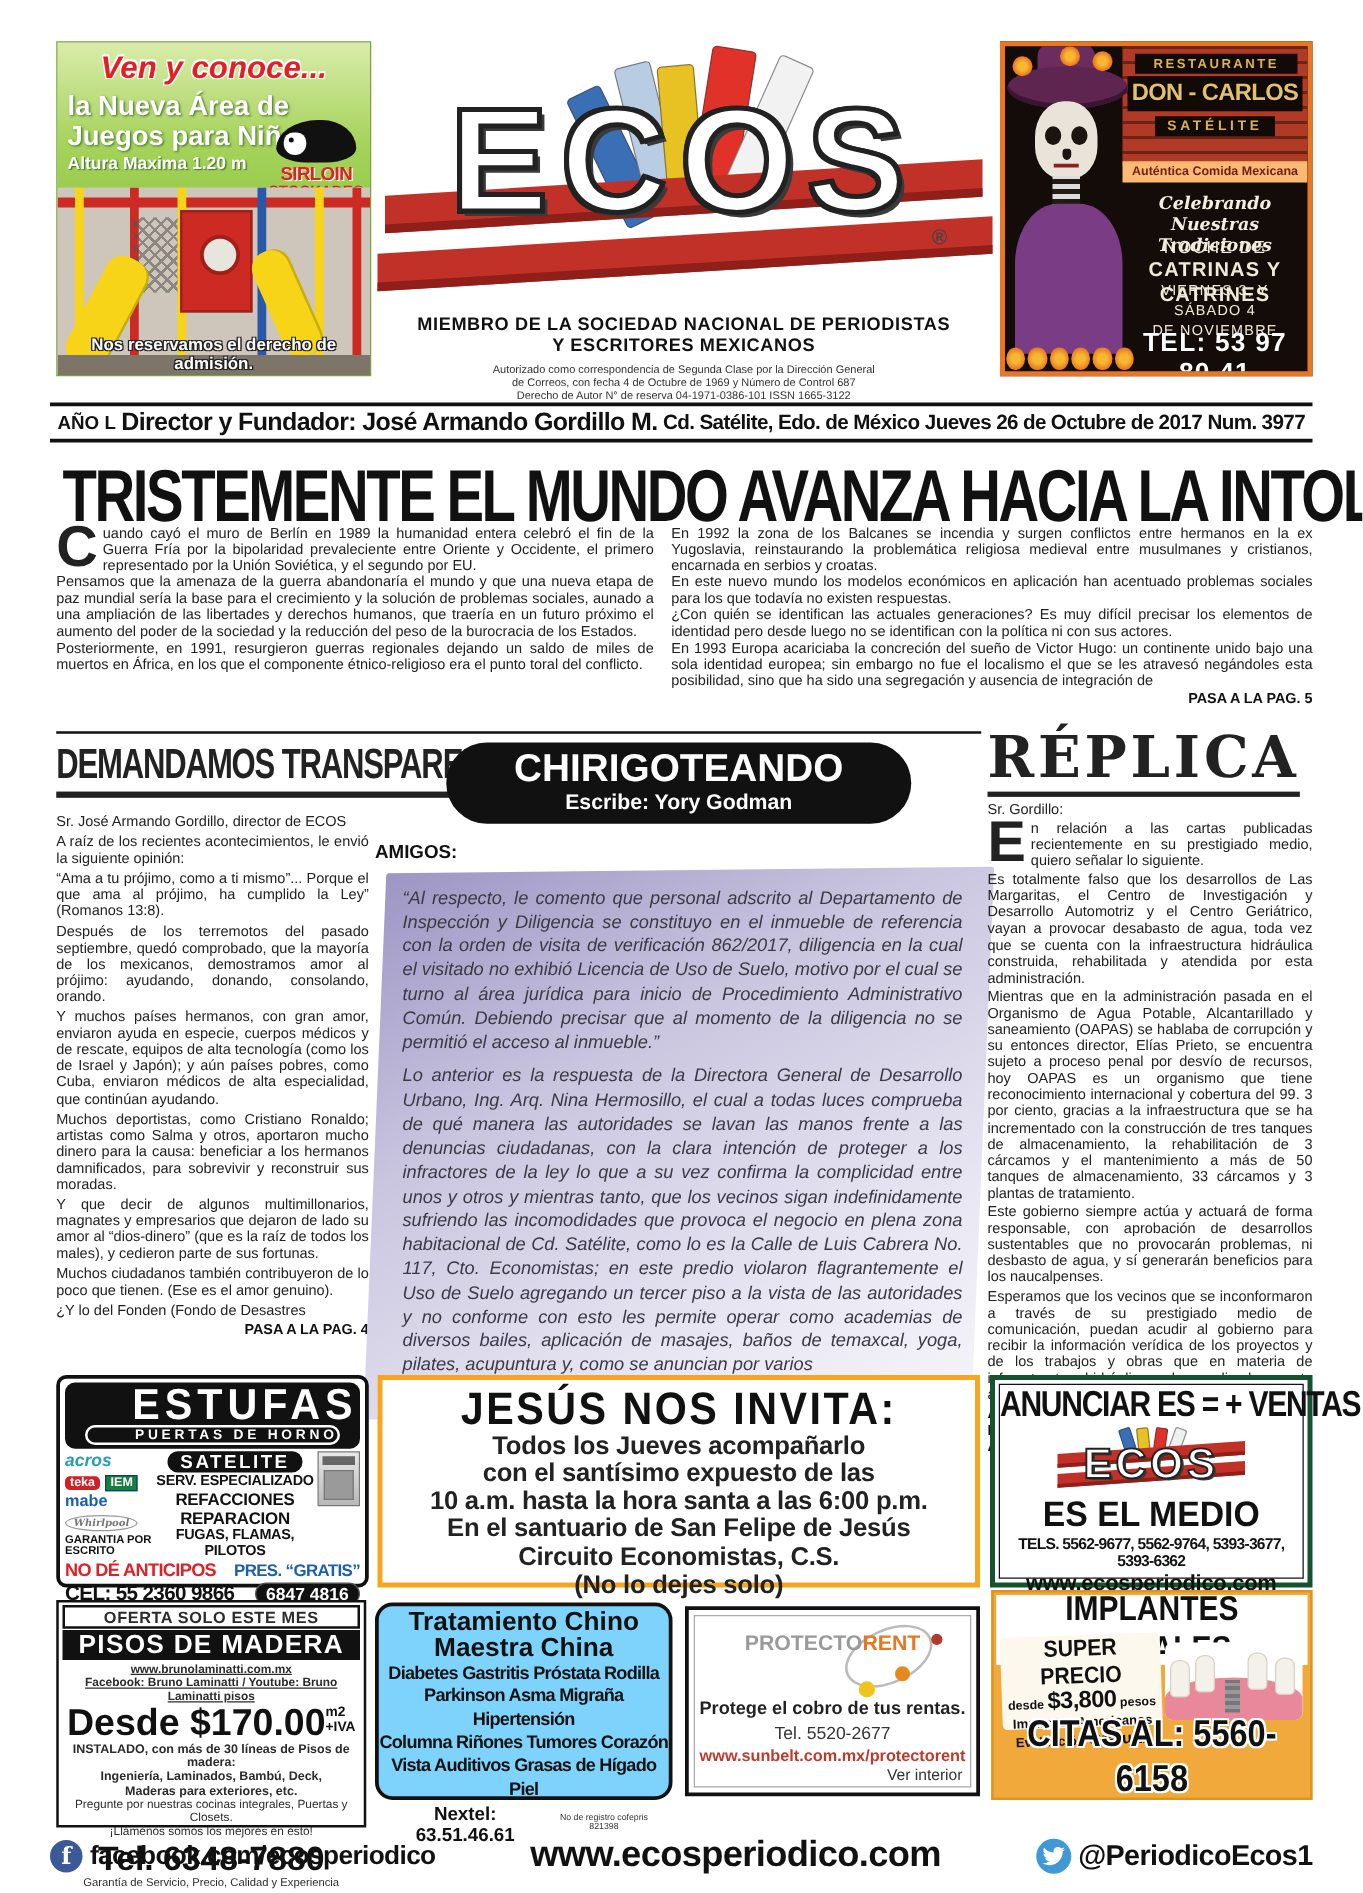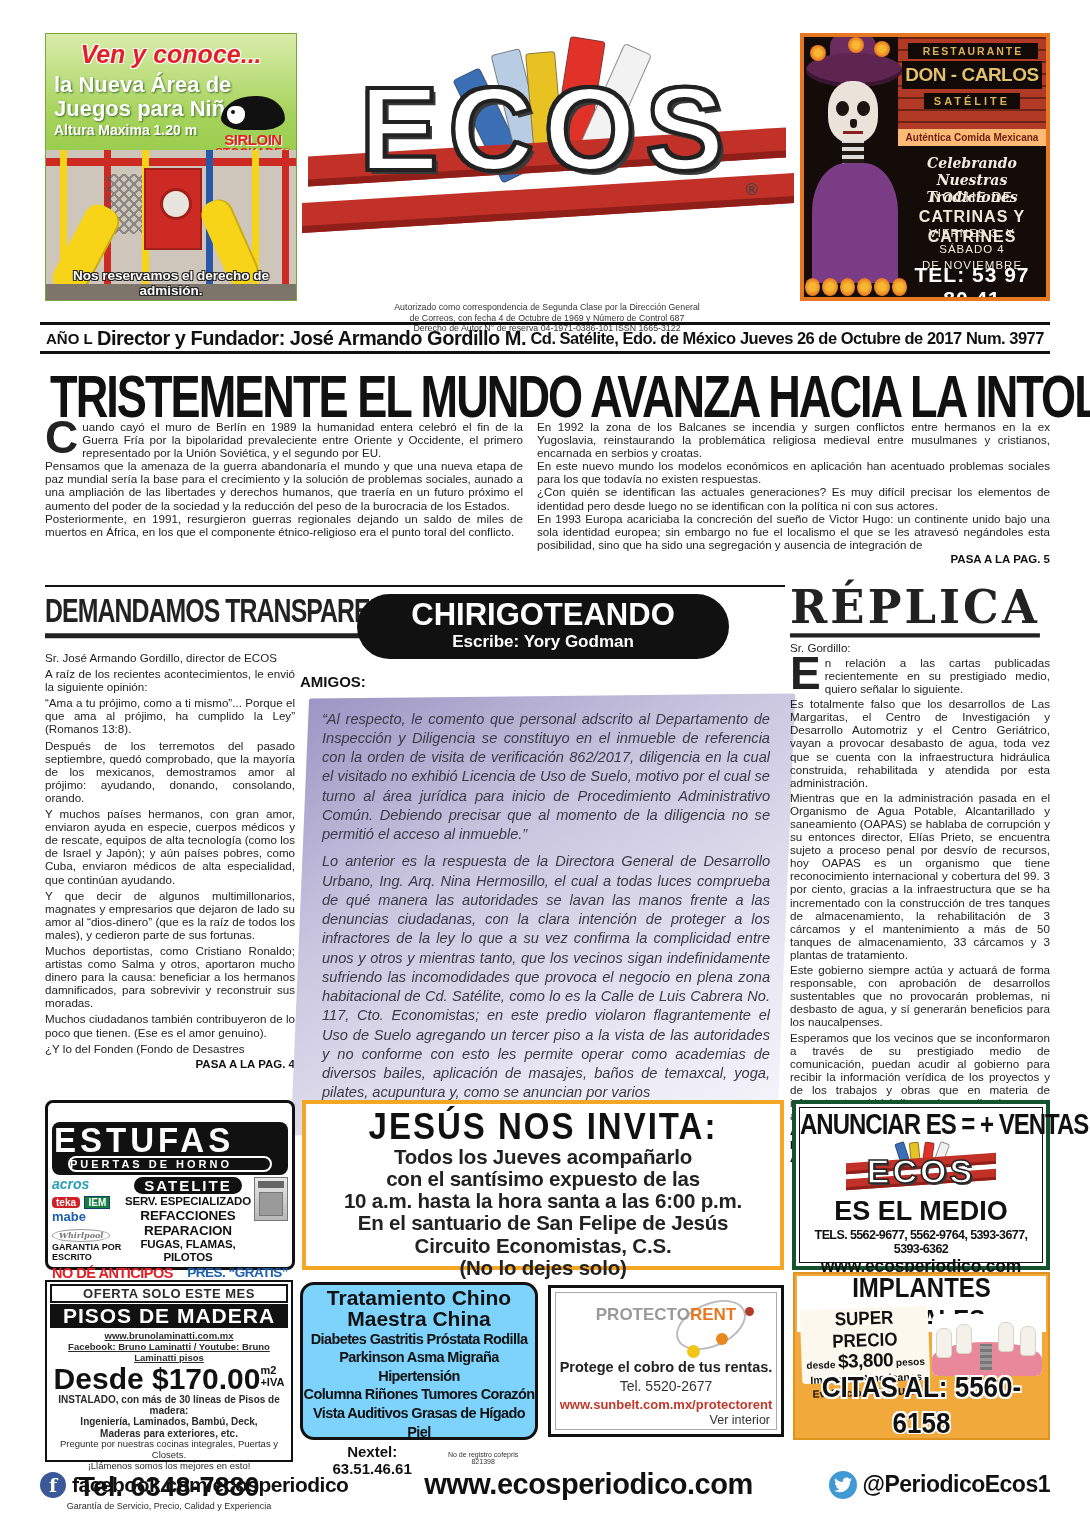--- a/index.html
+++ b/index.html
@@ -45,21 +45,21 @@
   .b3 { left:222px; top:22px; background:#e8c223; transform:rotate(-5deg); }
   .b4 { left:252px; top:8px; background:#e03228; transform:rotate(9deg); width:36px; height:128px; }
   .b5 { left:292px; top:14px; background:#f2f2f2; transform:rotate(24deg); }
   .ecos-bar { position:absolute; left:0; width:100%; height:30px; background:#c23128; border-bottom:7px solid #8f1f18; transform:skewY(-3.5deg); }
   .ebar1 { top:112px; } .ebar2 { top:158px; left:-6px; width:103%; }
   .ecos-text { position:absolute; top:40px; width:100%; text-align:center; font-size:118px; font-weight:bold; letter-spacing:10px;
     color:#fff; line-height:1; -webkit-text-stroke:4px #222;
     text-shadow:4px 4px 0 #3a3a3a,-2px -2px 0 #222,2px -2px 0 #222,-2px 2px 0 #222,2px 2px 0 #222; }
   .ecos-reg { position:absolute; right:28px; top:150px; font-size:17px; color:#444; font-weight:bold; }
   .member-lines { position:absolute; top:222px; width:100%; text-align:center; font-weight:bold; font-size:14.5px; color:#111; letter-spacing:.5px; line-height:1.15; }
-  .auth-lines { position:absolute; top:272px; width:100%; text-align:center; font-size:8.8px; color:#333; line-height:1.2; }
+  .auth-lines { position:absolute; top:260px; width:100%; text-align:center; font-size:8.8px; color:#333; line-height:1.2; }
 
   
   .ad-doncarlos { position:absolute; left:800px; top:33px; width:250px; height:268px; background:#140c08;
     border:4px solid #e87722; overflow:hidden; }
   .dc-brick { position:absolute; right:0; top:0; width:148px; height:96px;
     background:#b03a26 repeating-linear-gradient(0deg,transparent 0 10px,rgba(60,20,10,.6) 10px 12px); }
   .dc-restaurante { position:absolute; right:8px; top:6px; width:130px; background:#120a06; color:#d9b253; font-size:10.5px;
     font-weight:bold; letter-spacing:2px; text-align:center; padding:2px 0; }
   .dc-name { position:absolute; right:4px; top:24px; width:140px; background:#120a06; color:#e3c06a; font-size:19px;
     font-weight:bold; text-align:center; padding:3px 0; letter-spacing:-0.5px; text-shadow:1px 1px 0 #000; }
@@ -127,21 +127,21 @@
   .col-right { position:absolute; left:790px; top:585px; width:260px; }
   .replica-title { font-family:"DejaVu Serif", serif; font-size:44px; font-weight:bold; color:#222; letter-spacing:3px;
     transform:scale(1.02,1.05); transform-origin:left top; border-bottom:4px solid #222; display:inline-block; line-height:.95; padding-bottom:4px; }
   .col-right .body-text { margin-top:6px; } .col-right .body-text p { margin-bottom:2px; }
   .salut { font-size:11.6px; color:#222; }
   .atent { font-size:11.6px; font-weight:bold; color:#111; line-height:1.15; text-align:left; }
 
   
   .ad-estufas { position:absolute; left:45px; top:1100px; width:250px; height:170px; border:3px solid #111; border-radius:8px;
     padding:3px 4px; background:#fff; }
-  .est-head { background:#111; border-radius:8px; text-align:left; padding:1px 2px 3px;margin-top:16px; }
+  .est-head { background:#111; border-radius:8px; text-align:right; padding:1px 2px 3px; }
   .est-title { color:#fff; font-size:33px; font-weight:bold; letter-spacing:4px; line-height:1; transform:scaleY(1.05); }
   .est-pill { border:2px solid #fff; border-radius:12px; width:88%; margin:0 auto; color:#fff; font-size:11px; font-weight:bold; letter-spacing:3px; }
   .est-mid { display:flex; margin-top:2px; }
   .est-logos { width:72px; font-weight:bold; line-height:1.1; }
   .l-acros { color:#2a9db5; font-style:italic; font-size:14px; }
   .l-teka { display:inline-block; background:#d11f26; color:#fff; font-size:10px; border-radius:4px; padding:0 4px; }
   .l-iem { display:inline-block; background:#15803d; color:#fff; font-size:10px; border:1px solid #123c70; padding:0 3px; }
   .l-mabe { color:#1c5fae; font-size:13px; }
   .l-whirl { display:inline-block; border:1px solid #999; border-radius:50%; color:#777; font-size:8px; padding:1px 6px;
     font-family:"DejaVu Serif", serif; font-style:italic; }
@@ -287,20 +287,24 @@
       <span class="book b1"></span>
       <span class="book b2"></span>
       <span class="book b3"></span>
       <span class="book b4"></span>
       <span class="book b5"></span>
     </div>
     <div class="ecos-bar ebar1"></div>
     <div class="ecos-bar ebar2"></div>
     <div class="ecos-text">ECOS</div>
     <div class="ecos-reg">®</div>
+    <div class="member-lines">
+      <div>MIEMBRO DE LA SOCIEDAD NACIONAL DE PERIODISTAS</div>
+      <div>Y ESCRITORES MEXICANOS</div>
+    </div>
     <div class="auth-lines">
       <div>Autorizado como correspondencia de Segunda Clase por la Dirección General</div>
       <div>de Correos, con fecha 4 de Octubre de 1969 y Número de Control 687</div>
       <div>Derecho de Autor N° de reserva 04-1971-0386-101 ISSN 1665-3122</div>
     </div>
   </div>
 
   <div class="ad-doncarlos">
     <div class="dc-brick"></div>
     <div class="dc-restaurante">RESTAURANTE</div>
@@ -377,22 +381,22 @@
 
   <div class="col-left">
     <div class="col-title">DEMANDAMOS TRANSPARENCIA</div>
     <div class="body-text">
       <div>
           <p>Sr.  José  Armando  Gordillo,  director  de ECOS</p>
           <p>A raíz de los recientes acontecimientos, le envió la siguiente opinión:</p>
           <p>“Ama  a  tu  prójimo,  como  a  ti  mismo”... Porque el que ama al prójimo, ha cumplido la Ley” (Romanos 13:8).</p>
           <p>Después  de  los  terremotos  del  pasado septiembre,  quedó  comprobado,  que  la mayoría  de  los  mexicanos,  demostramos amor  al  prójimo:  ayudando,  donando, consolando, orando.</p>
           <p>Y muchos países hermanos, con gran amor, enviaron ayuda en especie, cuerpos médicos  y de rescate, equipos de alta tecnología (como los de Israel y Japón); y aún países pobres, como Cuba,  enviaron   médicos  de  alta  especialidad, que continúan ayudando.</p>
+          <p>Muchos deportistas, como Cristiano Ronaldo; artistas como Salma y otros, aportaron mucho dinero para la causa: beneficiar a los hermanos damnificados, para sobrevivir y reconstruir sus moradas.</p>
           <p>Y  que  decir  de  algunos  multimillonarios, magnates y empresarios que dejaron de lado su  amor  al  “dios-dinero”  (que  es  la  raíz  de todos  los  males),  y  cedieron  parte  de  sus fortunas.</p>
-          <p>Muchos deportistas, como Cristiano Ronaldo; artistas como Salma y otros, aportaron mucho dinero para la causa: beneficiar a los hermanos damnificados, para sobrevivir y reconstruir sus moradas.</p>
           <p>Muchos ciudadanos también contribuyeron de  lo  poco  que  tienen.  (Ese  es  el  amor genuino).</p>
           <p>¿Y  lo  del  Fonden  (Fondo  de  Desastres</p>
         </div>
       <div class="pasa">PASA A LA PAG. 4</div>
     </div>
   </div>
 
   <div class="col-mid">
     <div class="chiri-pill">
       <div class="chiri-title">CHIRIGOTEANDO</div>

